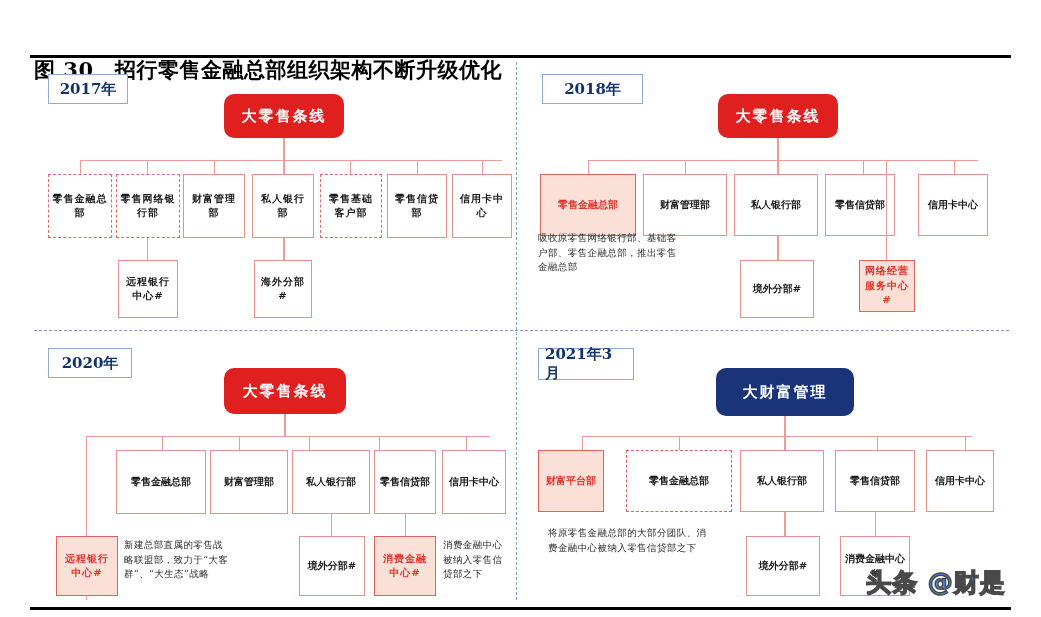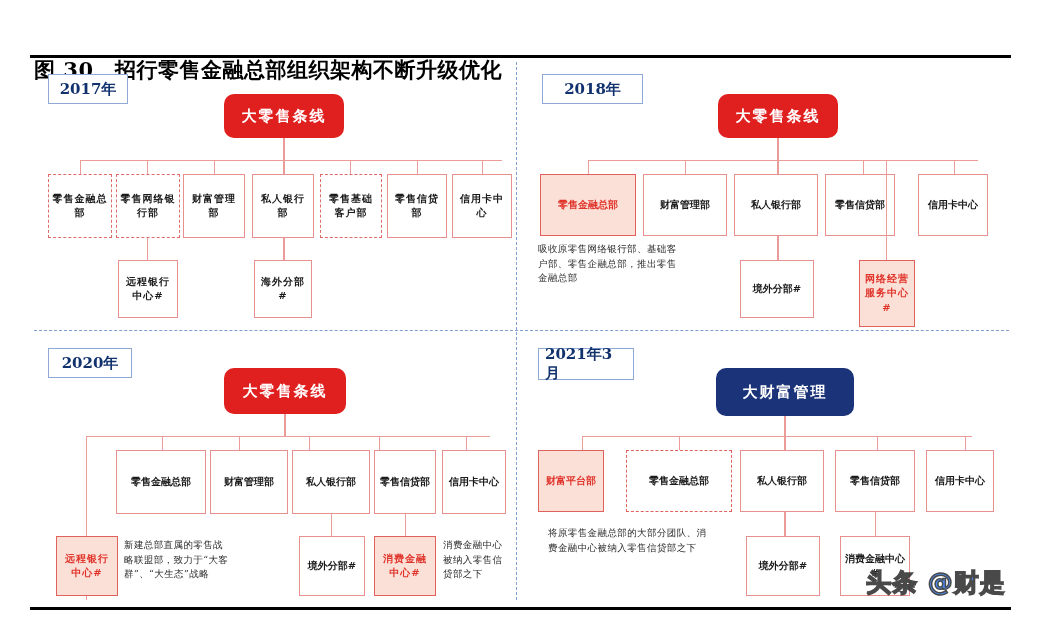--- a/index.html
+++ b/index.html
@@ -140,23 +140,23 @@
     <div class="node hl wide" style="left:18px;top:112px;width:96px;height:62px;">零售金融总部</div>
     <div class="node solid wide" style="left:121px;top:112px;width:84px;height:62px;">财富管理部</div>
     <div class="node solid wide" style="left:212px;top:112px;width:84px;height:62px;">私人银行部</div>
     <div class="node solid wide" style="left:303px;top:112px;width:70px;height:62px;">零售信贷部</div>
     <div class="node solid wide" style="left:396px;top:112px;width:70px;height:62px;">信用卡中心</div>
 
     <div class="conn v" style="left:255.3px;top:174px;height:24px;"></div>
     <div class="conn v" style="left:364px;top:98px;height:100px;"></div>
 
     <div class="node solid wide" style="left:218px;top:198px;width:74px;height:58px;">境外分部#</div>
-    <div class="node hl" style="left:337px;top:198px;width:56px;height:67px;">网络经营服务中心#</div>
-
-    <div class="note" style="left:16px;top:180px;width:140px;">吸收原零售网络银行部、基础客户部、零售企融总部，推出零售金融总部</div>
+    <div class="node hl" style="left:337px;top:198px;width:56px;height:52px;">网络经营服务中心#</div>
+
+    <div class="note" style="left:16px;top:169px;width:140px;">吸收原零售网络银行部、基础客户部、零售企融总部，推出零售金融总部</div>
   </div>
 
   <div class="quad" id="quad-2020">
     <div class="year-label" style="left:14px;top:10px;width:84px;height:30px;">2020年</div>
 
     <div class="root-box root-red" style="left:190px;top:30px;width:122px;height:46px;">大零售条线</div>
 
     <div class="conn v" style="left:250.3px;top:76px;height:22px;"></div>
     <div class="conn h" style="left:52px;top:98px;width:404px;"></div>
     <div class="conn v" style="left:52px;top:98px;height:164px;"></div>

